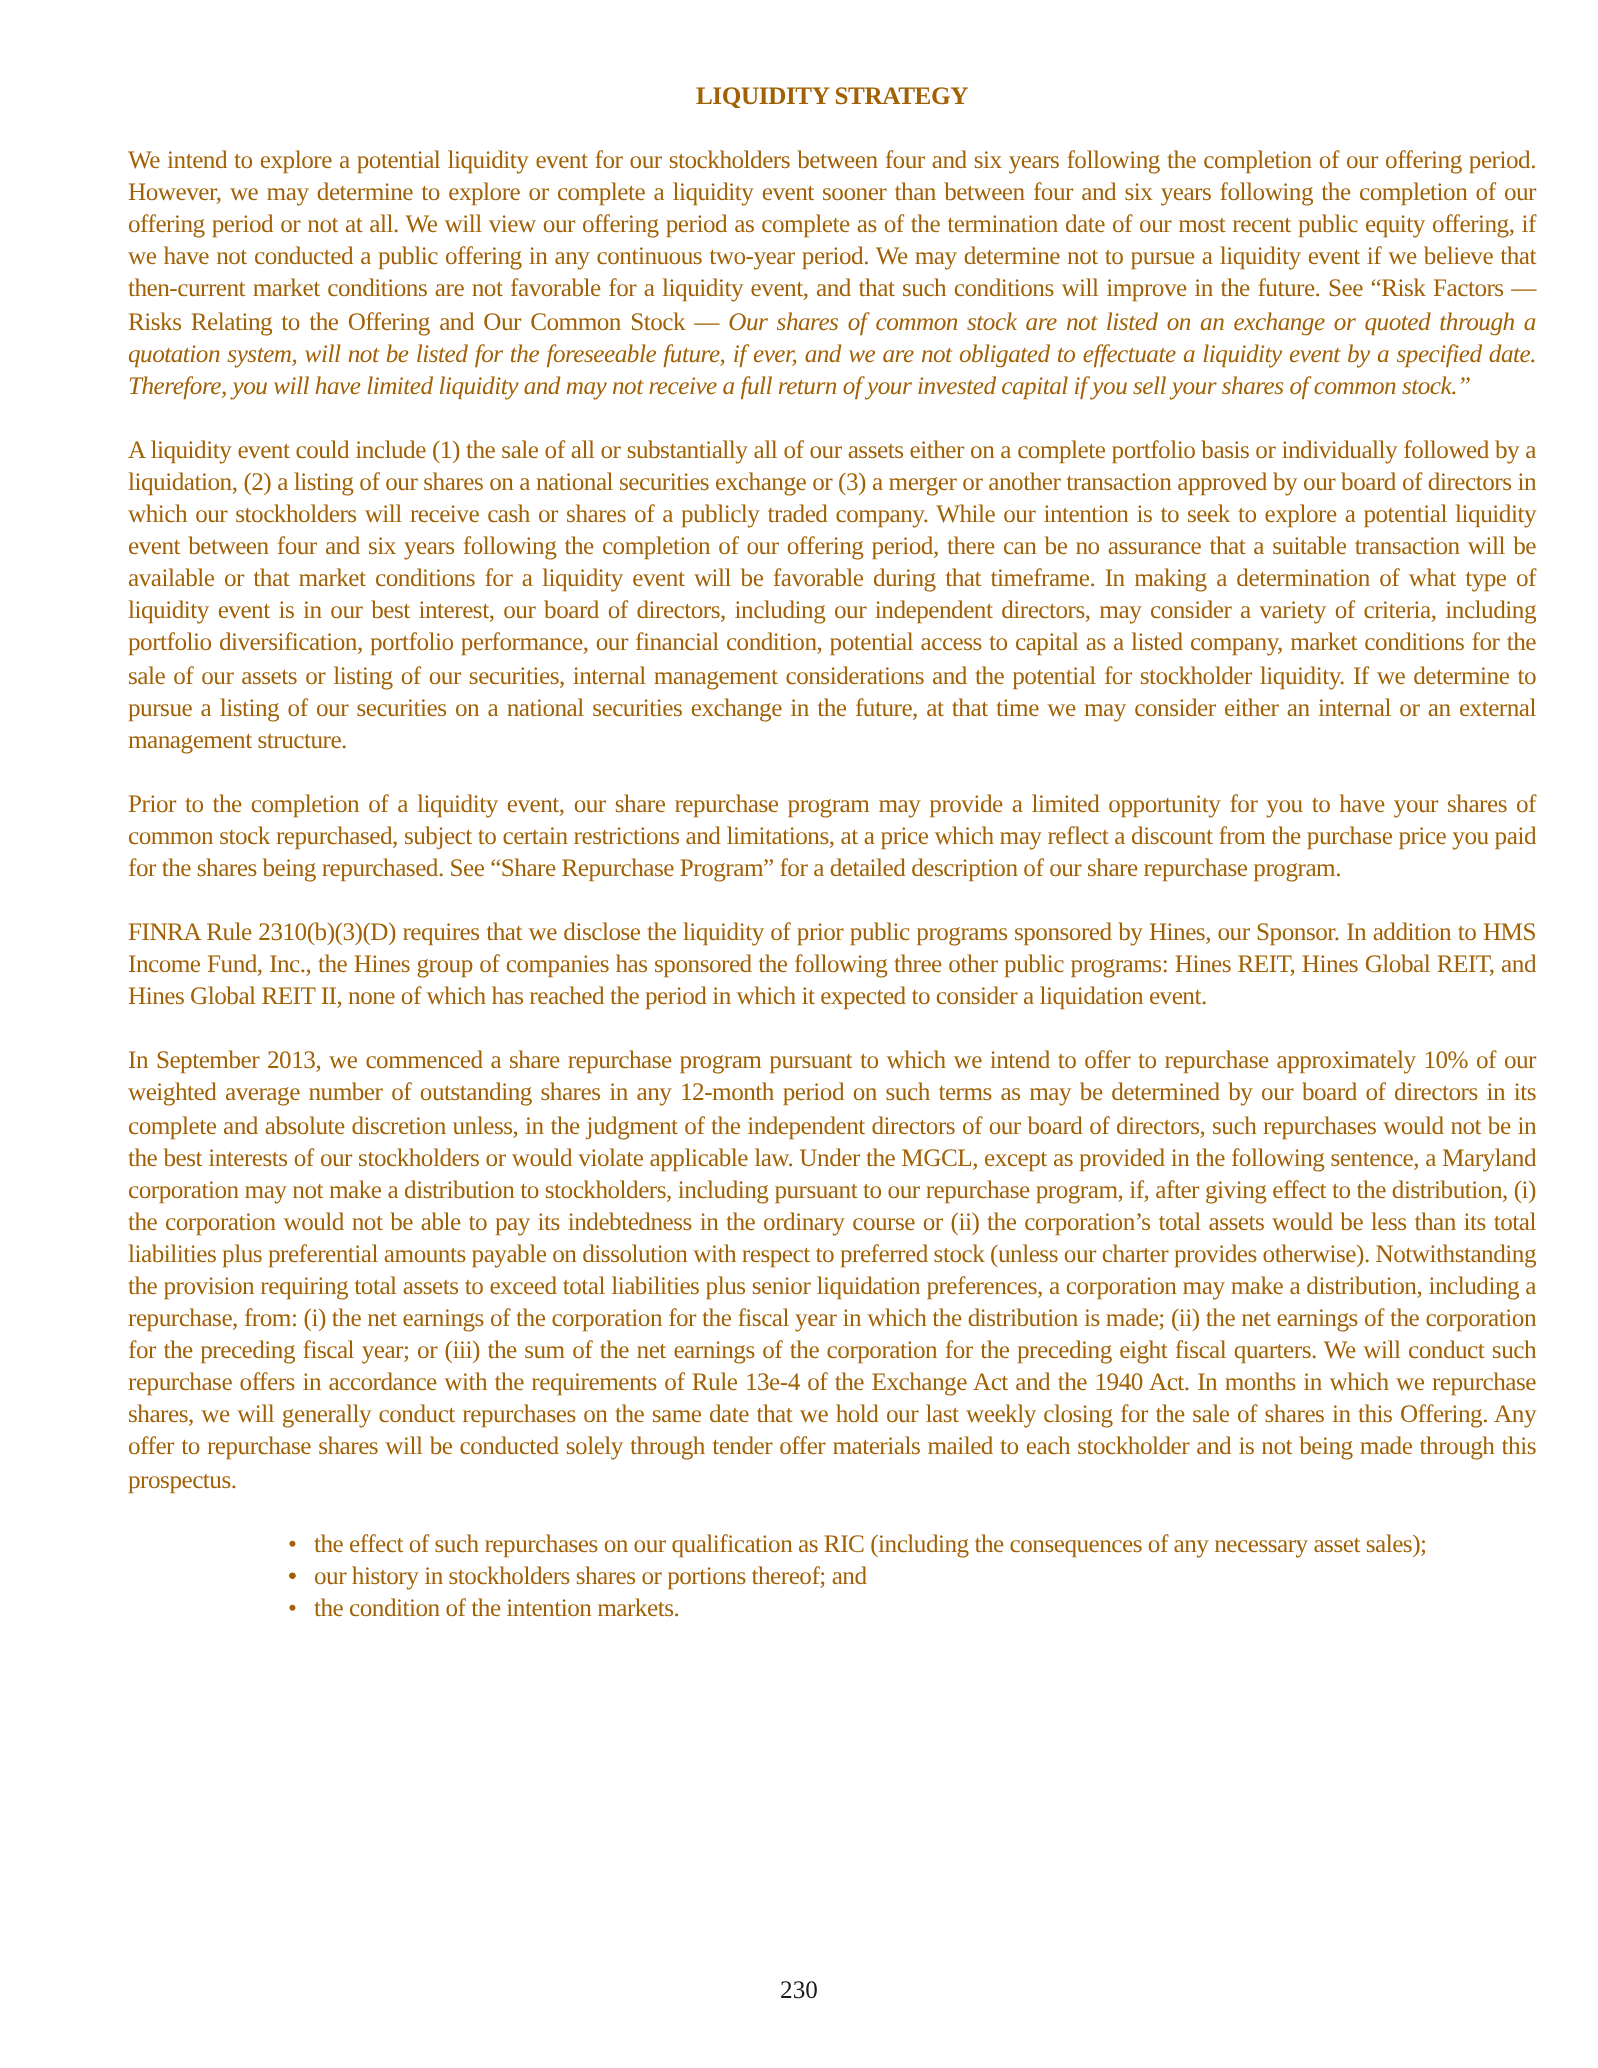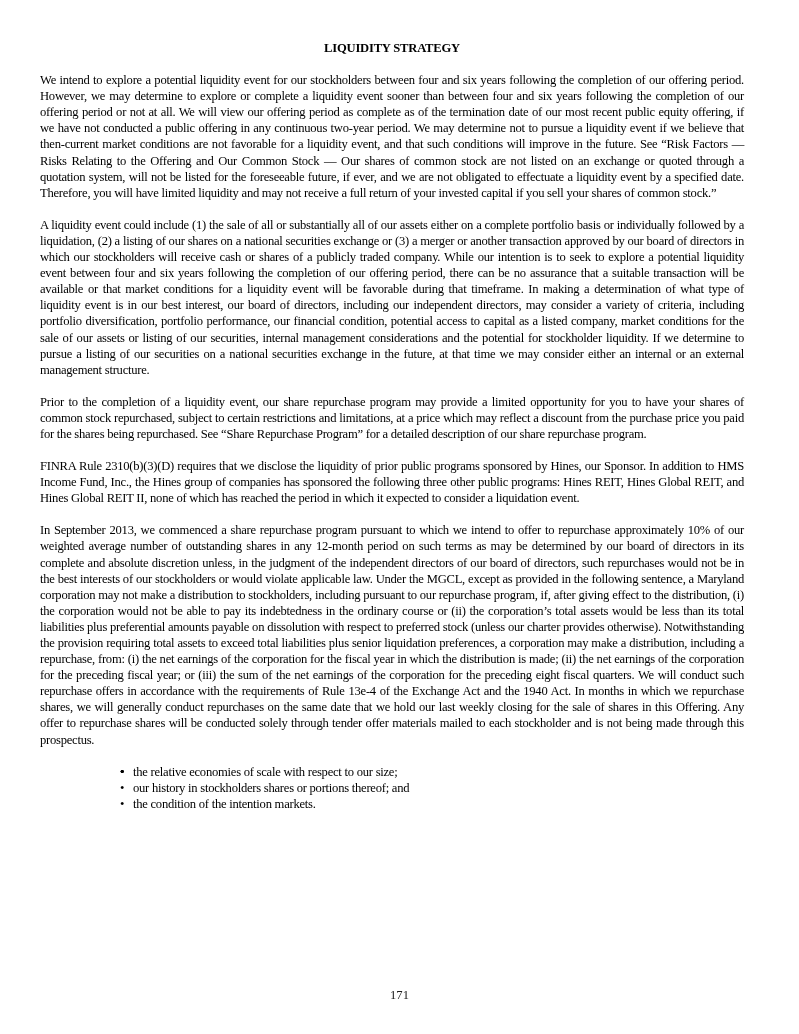--- a/index.html
+++ b/index.html
@@ -1,28 +1,28 @@
 <!DOCTYPE html>
 <html><head>
 <meta charset="utf-8">
 <style>
   html, body { margin: 0; padding: 0; background: #ffffff; }
   body { width: 799px; height: 1034px; position: relative; overflow: hidden; }
   .page {
-    position: absolute; left: 40px; top: 40px; width: 704px;
+    position: absolute; left: 64px; top: 40px; width: 704px;
     font-family: "Liberation Serif", serif;
-    font-size: 12.6px; line-height: 16.1px; color: #000000;
+    font-size: 12.6px; line-height: 16.1px; color: #a16207;
     letter-spacing: -0.25px;
   }
   .heading {
     text-align: center; font-weight: bold; margin: 0 0 16px 0;
     font-size: 12.6px; letter-spacing: -0.2px;
   }
   p { margin: 0 0 16px 0; text-align: justify; text-align-last: left; }
-  .it { }
+  .it { font-style: italic; }
   ul.bullets { list-style: none; margin: 0; padding: 0 0 0 80px; }
   ul.bullets li { position: relative; padding-left: 13px; }
   ul.bullets li .dot { position: absolute; left: 0; top: 0; }
   .page-number {
     position: absolute; left: 0; width: 799px; top: 988px; text-align: center;
     font-family: "Liberation Serif", serif; font-size: 12.6px; color: #1a1a1a;
   }
 </style>
 </head>
 <body>
@@ -36,22 +36,22 @@
 
   <p>Prior to the completion of a liquidity event, our share repurchase program may provide a limited opportunity for you to have your shares of common stock repurchased, subject to certain restrictions and limitations, at a price which may reflect a discount from the purchase price you paid for the shares being repurchased. See “Share Repurchase Program” for a detailed description of our share repurchase program.</p>
 
   <p>FINRA Rule 2310(b)(3)(D) requires that we disclose the liquidity of prior public programs sponsored by Hines, our Sponsor. In addition to HMS Income Fund, Inc., the Hines group of companies has sponsored the following three other public programs: Hines REIT, Hines Global REIT, and Hines Global REIT II, none of which has reached the period in which it expected to consider a liquidation event.</p>
 
 
   <p>In September 2013, we commenced a share repurchase program pursuant to which we intend to offer to repurchase approximately 10% of our weighted average number of outstanding shares in any 12-month period on such terms as may be determined by our board of directors in its complete and absolute discretion unless, in the judgment of the independent directors of our board of directors, such repurchases would not be in the best interests of our stockholders or would violate applicable law. Under the MGCL, except as provided in the following sentence, a Maryland corporation may not make a distribution to stockholders, including pursuant to our repurchase program, if, after giving effect to the distribution, (i) the corporation would not be able to pay its indebtedness in the ordinary course or (ii) the corporation’s total assets would be less than its total liabilities plus preferential amounts payable on dissolution with respect to preferred stock (unless our charter provides otherwise). Notwithstanding the provision requiring total assets to exceed total liabilities plus senior liquidation preferences, a corporation may make a distribution, including a repurchase, from: (i) the net earnings of the corporation for the fiscal year in which the distribution is made; (ii) the net earnings of the corporation for the preceding fiscal year; or (iii) the sum of the net earnings of the corporation for the preceding eight fiscal quarters. We will conduct such repurchase offers in accordance with the requirements of Rule 13e-4 of the Exchange Act and the 1940 Act. In months in which we repurchase shares, we will generally conduct repurchases on the same date that we hold our last weekly closing for the sale of shares in this Offering. Any offer to repurchase shares will be conducted solely through tender offer materials mailed to each stockholder and is not being made through this prospectus.</p>
 
 
   <ul class="bullets">
+    <li><span class="dot">•</span><span>the effect of such repurchases on our qualification as RIC (including the consequences of any necessary asset sales);</span></li>
     <li><span class="dot">•</span></li>
     <li><span class="dot">•</span></li>
     <li><span class="dot">•</span></li>
-    <li><span class="dot">•</span><span>the relative economies of scale with respect to our size;</span></li>
     <li><span class="dot">•</span><span>our history in stockholders shares or portions thereof; and</span></li>
     <li><span class="dot">•</span><span>the condition of the intention markets.</span></li>
   </ul>
 </div>
 
-<div class="page-number">171</div>
+<div class="page-number">230</div>
 
 </body></html>

